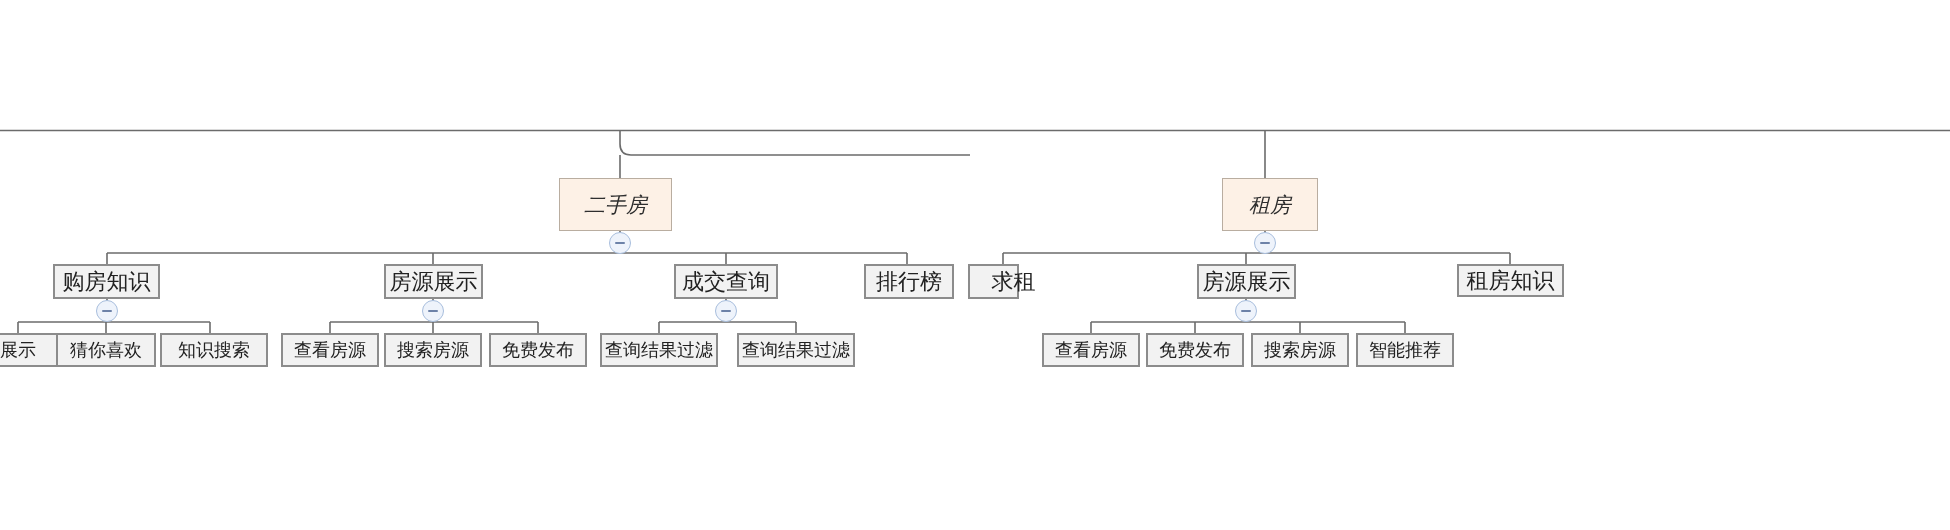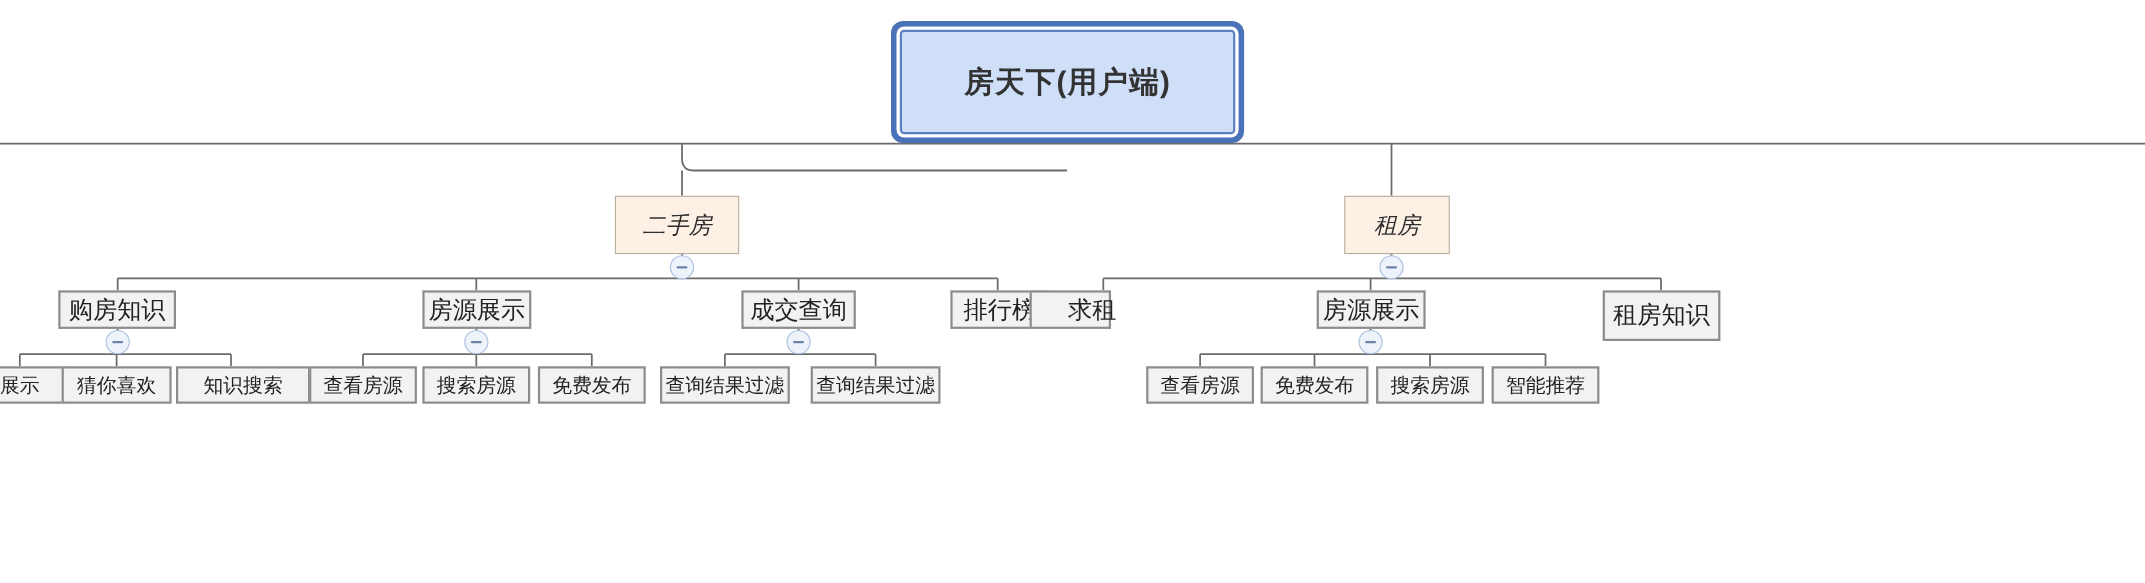--- a/index.html
+++ b/index.html
@@ -121,23 +121,20 @@
 
       <path d="M 1246 299 L 1246 322"></path>
       <path d="M 1091 322 L 1405 322"></path>
       <path d="M 1091 322 L 1091 333"></path>
       <path d="M 1195 322 L 1195 333"></path>
       <path d="M 1300 322 L 1300 333"></path>
       <path d="M 1405 322 L 1405 333"></path>
     </g>
   </svg>
 
-  <div class="node root" style="left:818px;top:27px;width:305px;height:95px;">
-    <span>房天下(用户端)</span>
-  </div>
 
   <div class="node lvl2" style="left:559px;top:178px;width:113px;height:53px;">
     <span>二手房</span>
   </div>
   <div class="toggle" style="left:609px;top:232px;">
     <span class="bar"></span>
   </div>
 
   <div class="node lvl2" style="left:1222px;top:178px;width:96px;height:53px;">
     <span>租房</span>
@@ -164,44 +161,44 @@
     <span>成交查询</span>
   </div>
   <div class="toggle" style="left:715px;top:300px;">
     <span class="bar"></span>
   </div>
 
   <div class="node lvl3" style="left:864px;top:264px;width:90px;height:35px;">
     <span>排行榜</span>
   </div>
 
-  <div class="node lvl3" style="left:936px;top:264px;width:74px;height:35px;padding-left:40px;">
+  <div class="node lvl3" style="left:968px;top:264px;width:51px;height:35px;padding-left:40px;">
     <span>求租</span>
   </div>
 
   <div class="node lvl3" style="left:1197px;top:264px;width:99px;height:35px;">
     <span>房源展示</span>
   </div>
   <div class="toggle" style="left:1235px;top:300px;">
     <span class="bar"></span>
   </div>
 
-  <div class="node lvl3" style="left:1457px;top:264px;width:107px;height:46px;">
+  <div class="node lvl3" style="left:1457px;top:264px;width:107px;height:33px;">
     <span>租房知识</span>
   </div>
 
   <div class="node lvl4" style="left:-26px;top:333px;width:88px;height:34px;">
     <span>展示</span>
   </div>
 
   <div class="node lvl4" style="left:56px;top:333px;width:100px;height:34px;">
     <span>猜你喜欢</span>
   </div>
 
-  <div class="node lvl4" style="left:160px;top:333px;width:122px;height:34px;">
+  <div class="node lvl4" style="left:160px;top:333px;width:108px;height:34px;">
     <span>知识搜索</span>
   </div>
 
   <div class="node lvl4" style="left:281px;top:333px;width:98px;height:34px;">
     <span>查看房源</span>
   </div>
 
   <div class="node lvl4" style="left:384px;top:333px;width:98px;height:34px;">
     <span>搜索房源</span>
   </div>

